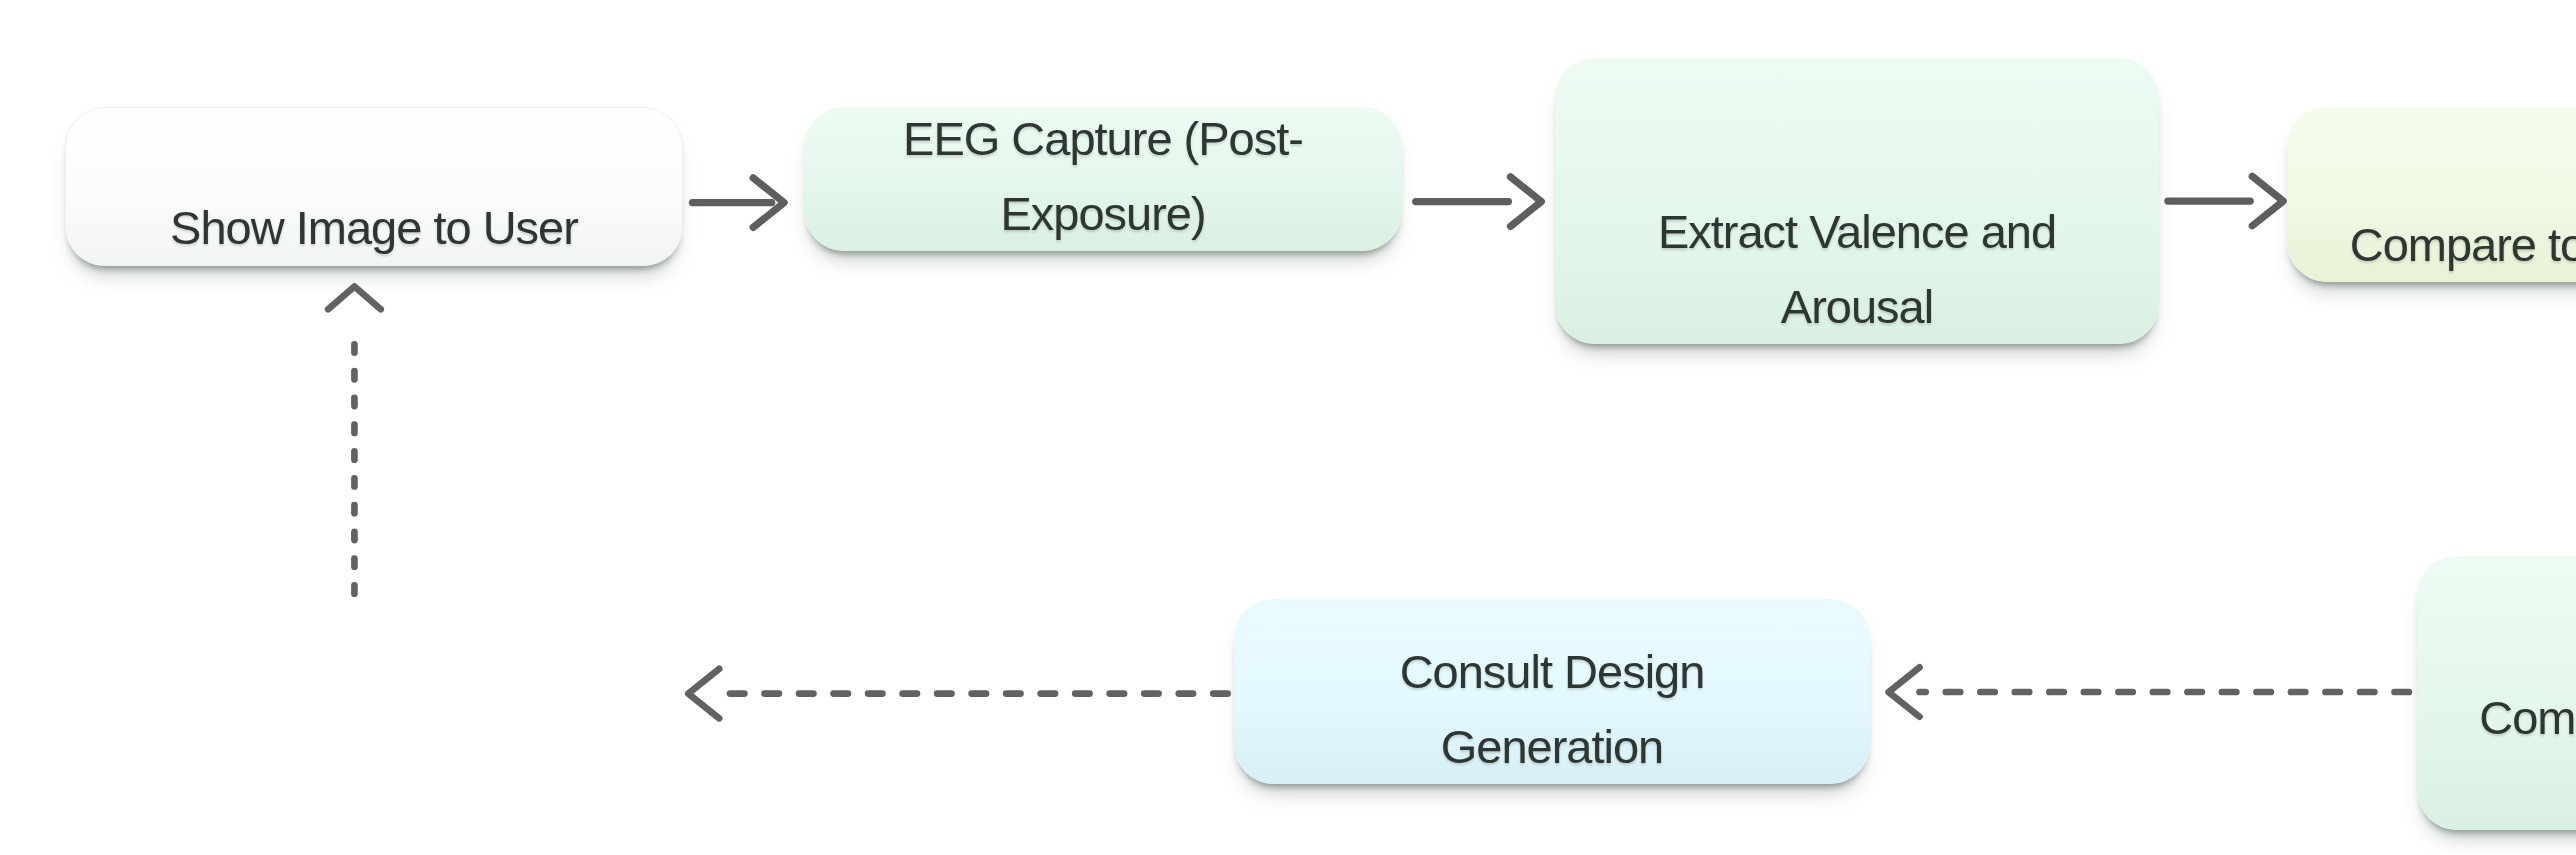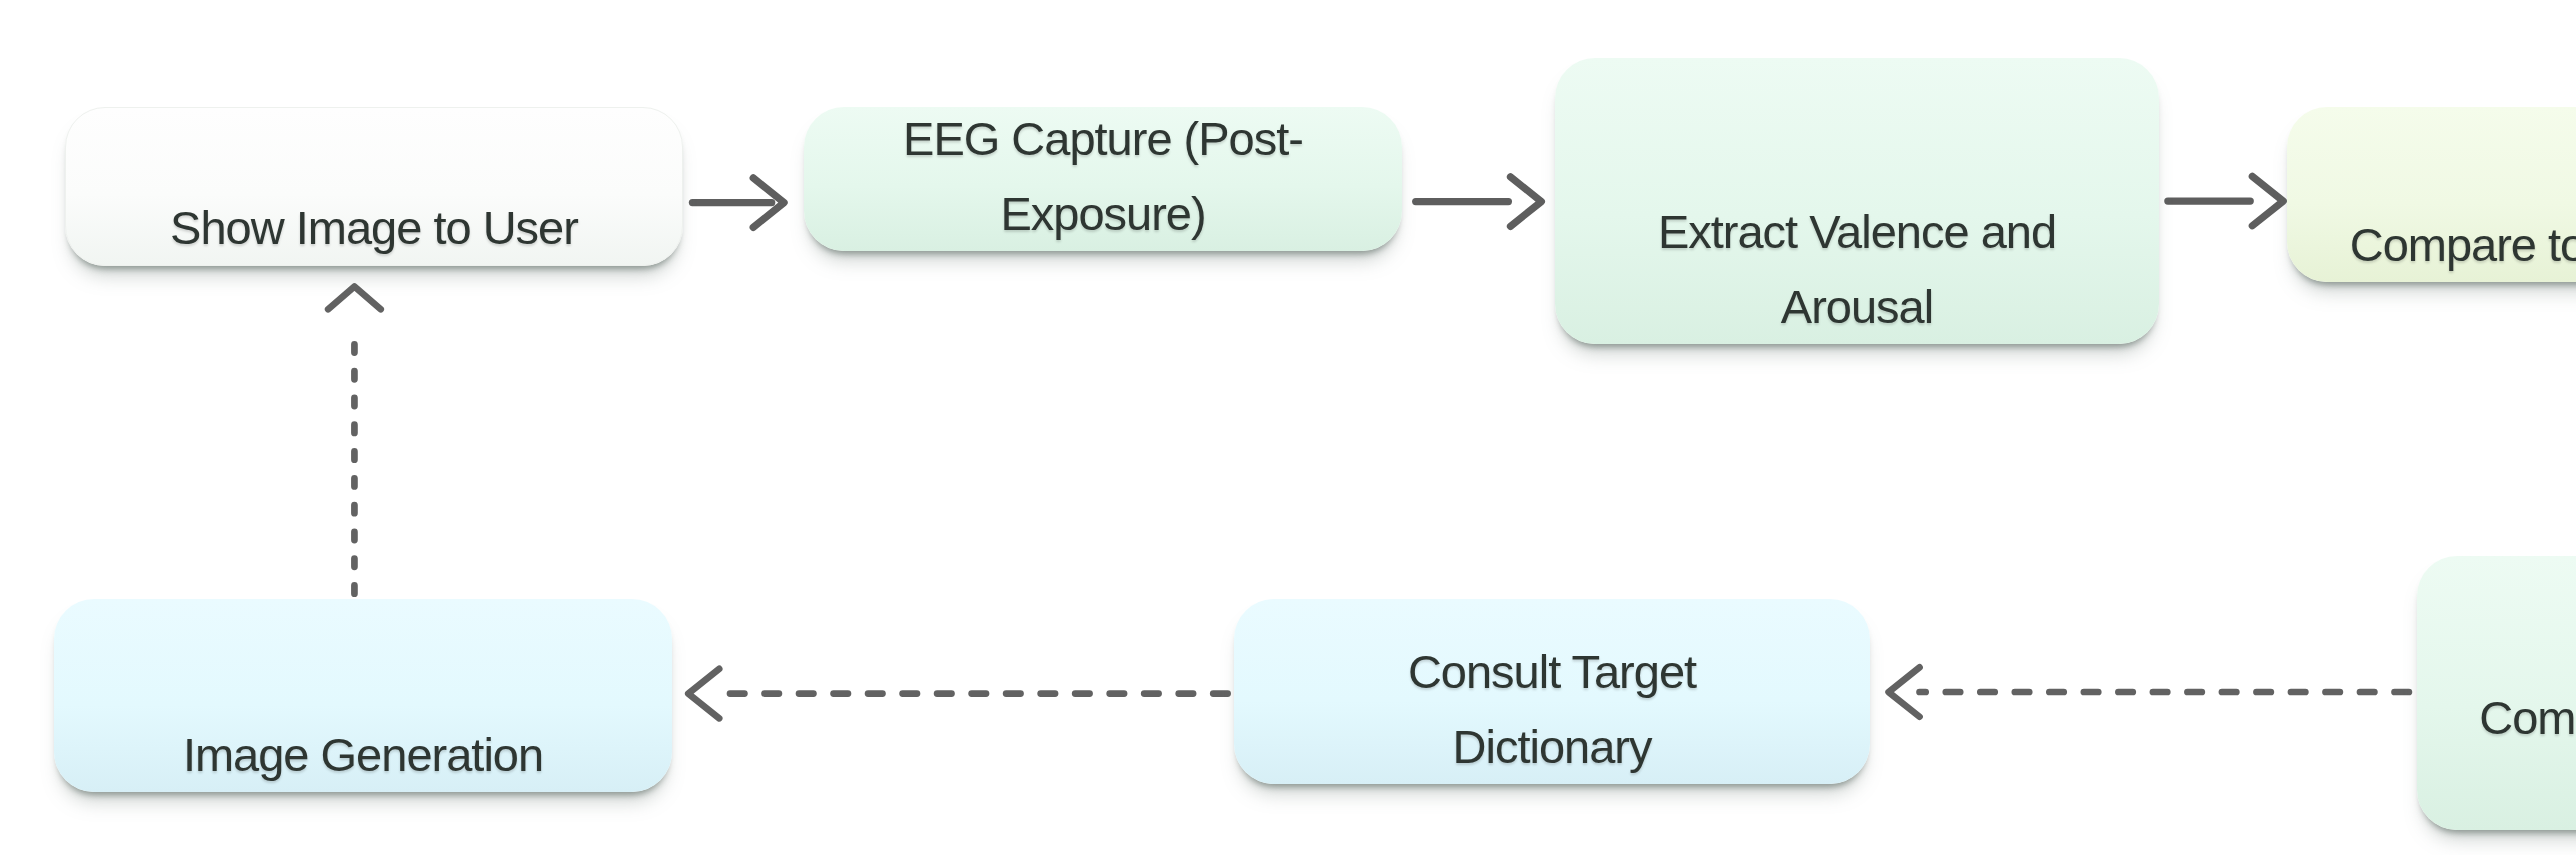--- a/index.html
+++ b/index.html
@@ -89,21 +89,18 @@
 
   <div class="node single fill-lime" style="left:2287px;top:107px;width:611px;height:175px;">
     <span>Compare to Target Point</span>
   </div>
 
   <div class="node fill-mint" style="left:2417px;top:556px;width:625px;height:274px;">
     <span style="max-width:577px;">Compute Next Emotional Shift</span>
   </div>
 
   <div class="node fill-cyan" style="left:1234px;top:599px;width:636px;height:185px;">
-    <span style="max-width:464px;">Consult Target Dictionary</span>
+    <span style="max-width:464px;">Consult Design Generation</span>
   </div>
 
-  <div class="node single fill-cyan" style="left:54px;top:599px;width:618px;height:193px;">
-    <span>Image Generation</span>
-  </div>
 
 </div>
 
 
 </body></html>

